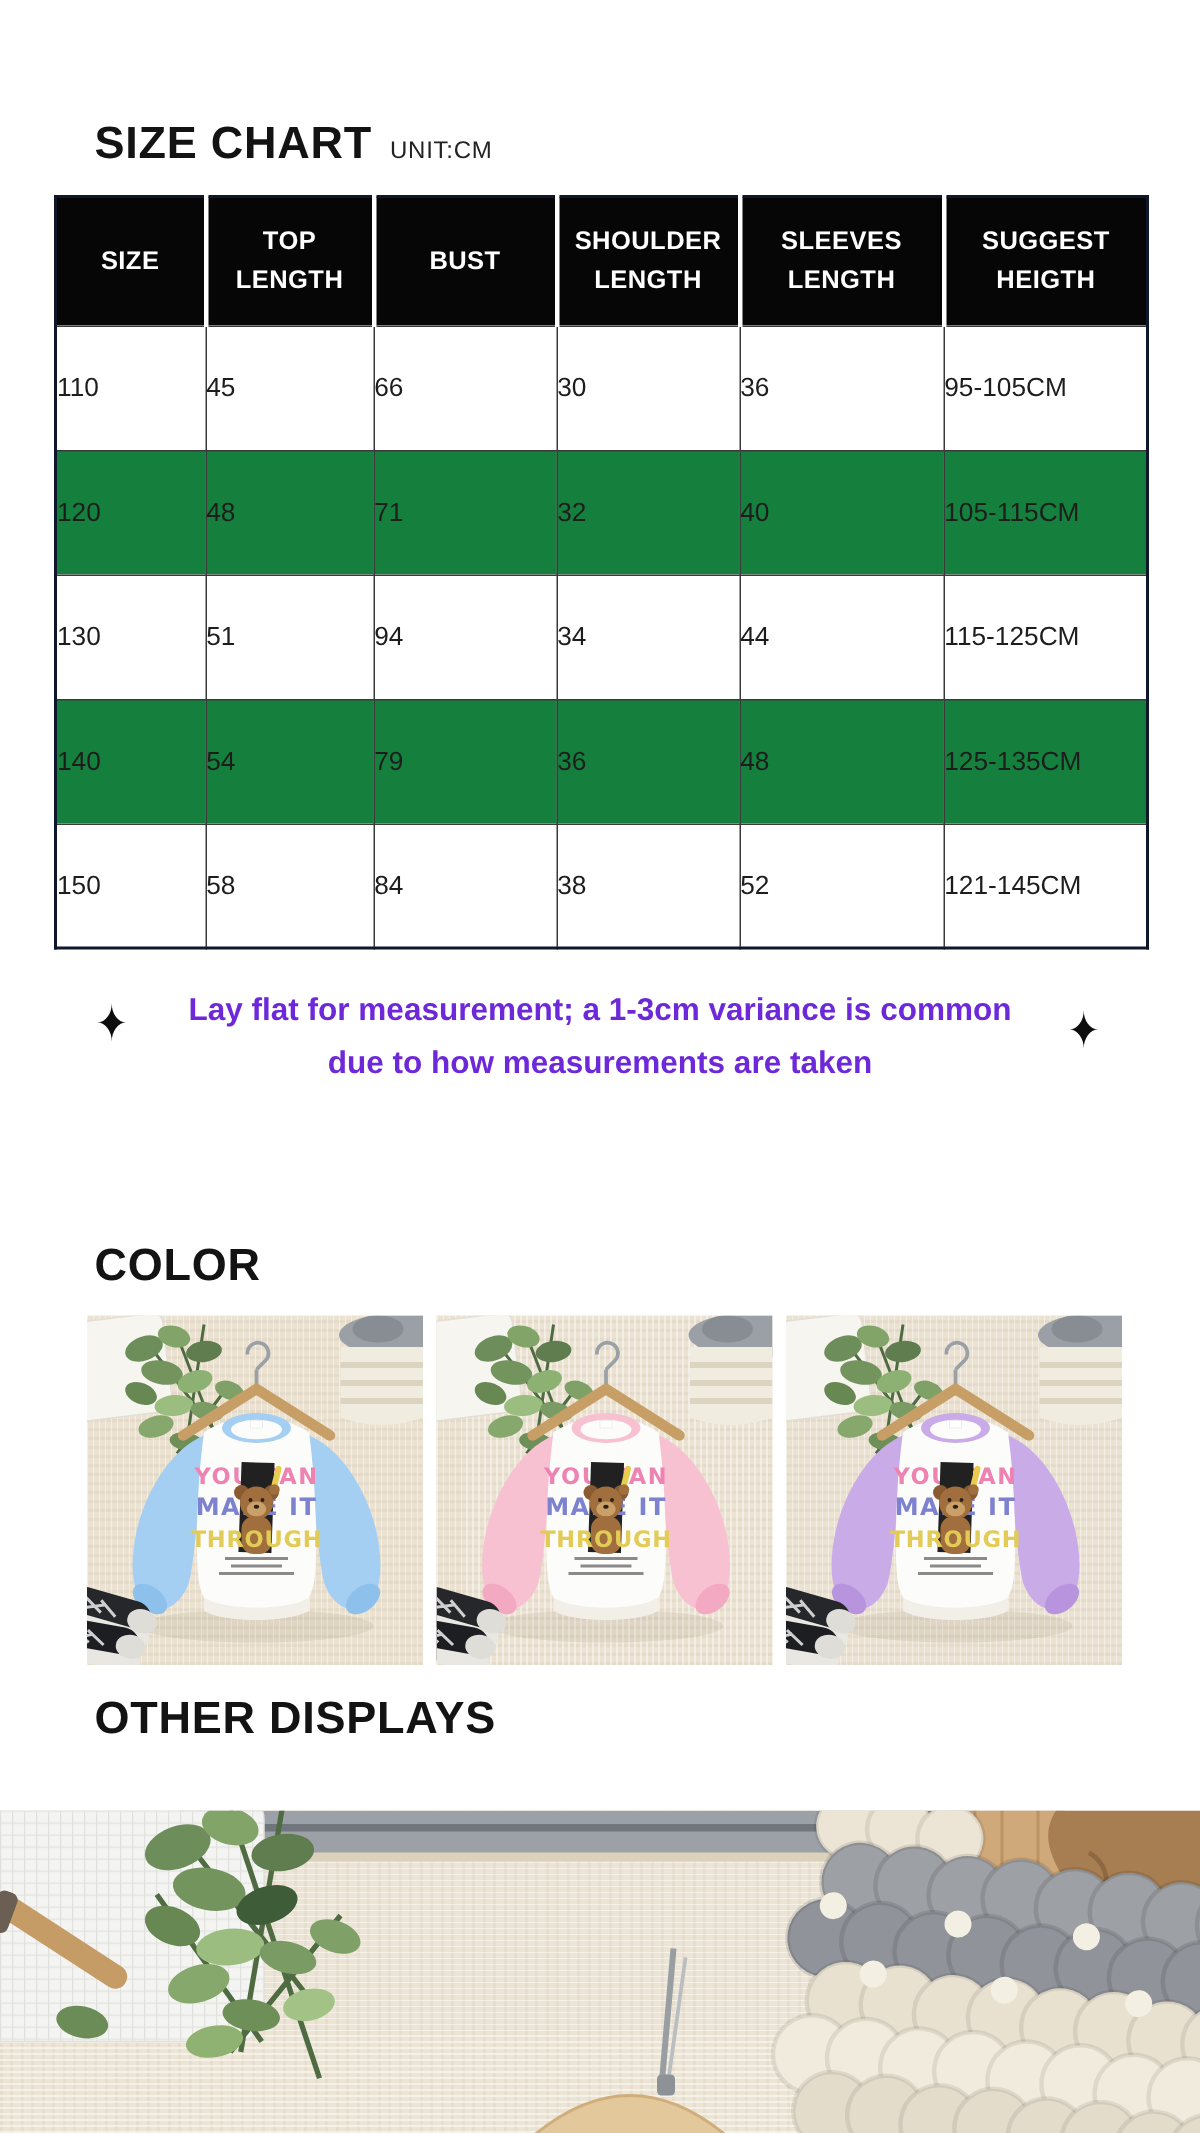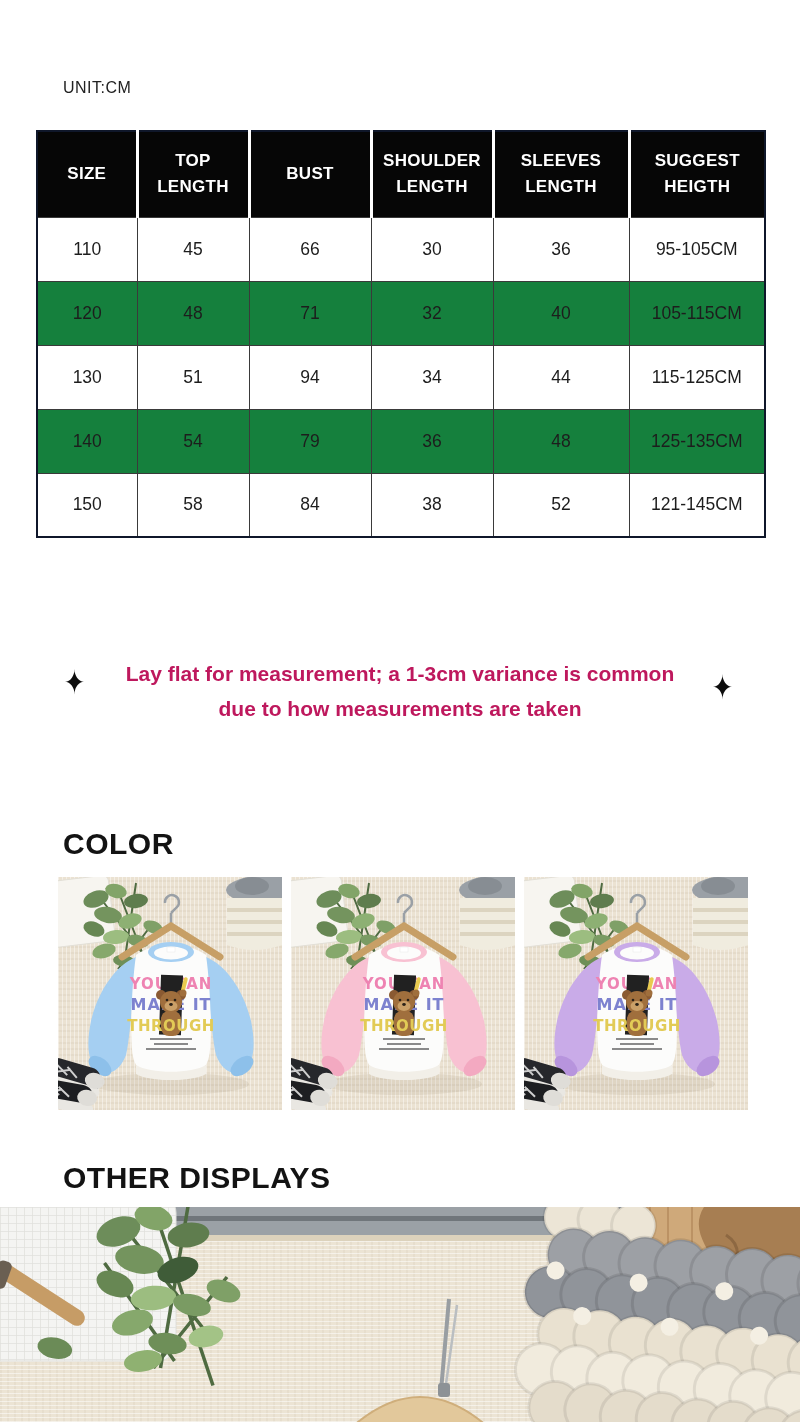--- a/index.html
+++ b/index.html
@@ -8,40 +8,40 @@
     width:800px; height:1422px; position:relative; overflow:hidden;
     font-family:"Liberation Sans", sans-serif; color:#111;
   }
 
   
   .hdr { position:absolute; left:63px; display:flex; align-items:baseline; gap:12px; }
   .hdr .big { font-size:30px; font-weight:bold; letter-spacing:0.5px; color:#131313; }
   .hdr .small { font-size:16px; font-weight:400; color:#222; letter-spacing:0.5px; }
   #size-chart-hdr { top:79px; }
   #color-hdr { top:827px; }
-  #other-hdr { top:1161px;text-align:center; }
+  #other-hdr { top:1129px;text-align:center; }
 
   
   .size-table-wrap { position:absolute; left:36px; top:130px; width:728px; }
   table.size { border-collapse:collapse; table-layout:fixed; width:728px; border:2px solid #0f172a; }
   table.size th {
     background:#060606; color:#fff; font-size:17px; font-weight:bold;
     height:86px; text-align:center; vertical-align:middle; line-height:26px;
     padding:0 10px; border-left:3px solid #ffffff; letter-spacing:0.3px;
   }
   table.size th:first-child { border-left:none; }
   table.size td {
-    height:64px; text-align:center; vertical-align:middle;
+    height:83px; text-align:left; vertical-align:middle;
     font-size:17.5px; color:#1d1d1d; border:1px solid #3a3a3a; background:#ffffff;
   }
   table.size tr.alt td { background:#15803d; }
 
   
   .note { position:absolute; left:0; top:656px; width:800px; text-align:center;
-          font-size:21px; font-weight:bold; color:#be185d; line-height:35px; }
+          font-size:21px; font-weight:bold; color:#6d28d9; line-height:35px; }
   .sparkle { position:absolute; font-size:25px; color:#0d0d0d; transform:scaleY(1.35); }
   #sparkle-left  { left:64px;  top:668px; }
   #sparkle-right { left:712px; top:673px; }
 
   
   .photo-card {
     position:absolute; top:877px; width:224px; height:233px; overflow:hidden;
     background-color:#ebe2d2;
     background-image:
       repeating-linear-gradient(90deg, rgba(255,255,255,0.45) 0 1px, rgba(255,255,255,0) 1px 4px),
@@ -65,20 +65,21 @@
 
 <svg width="0" height="0" style="position:absolute" aria-hidden="true">
   <defs>
     <pattern id="mesh" width="8" height="8" patternUnits="userSpaceOnUse">
       <path d="M0,0H8M0,0V8" stroke="#e1e1dd" stroke-width="1.6" fill="none"></path>
     </pattern>
   </defs>
 </svg>
 
 <div class="hdr" id="size-chart-hdr">
+  <span class="big">SIZE CHART</span>
   <span class="small">UNIT:CM</span>
 </div>
 
 <div class="size-table-wrap">
   <table class="size">
     <colgroup>
       <col style="width:100px">
         <col style="width:112px">
         <col style="width:122px">
       <col style="width:122px">

